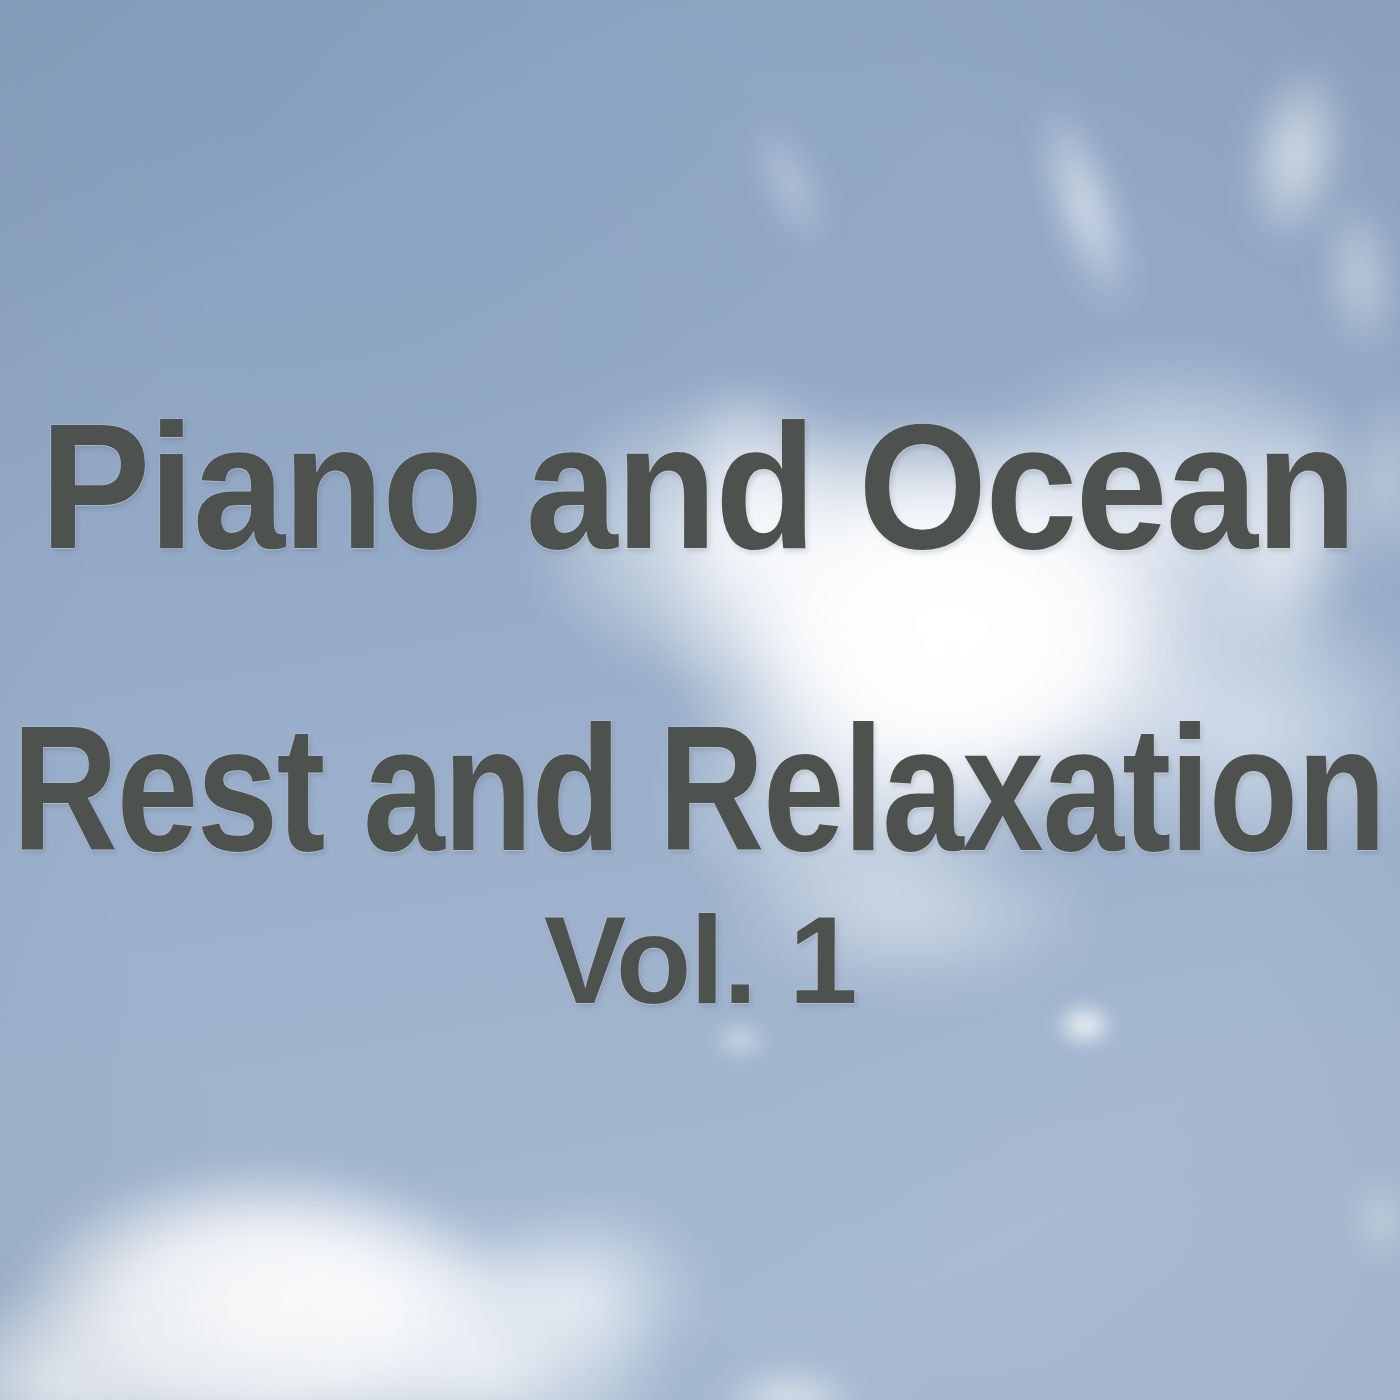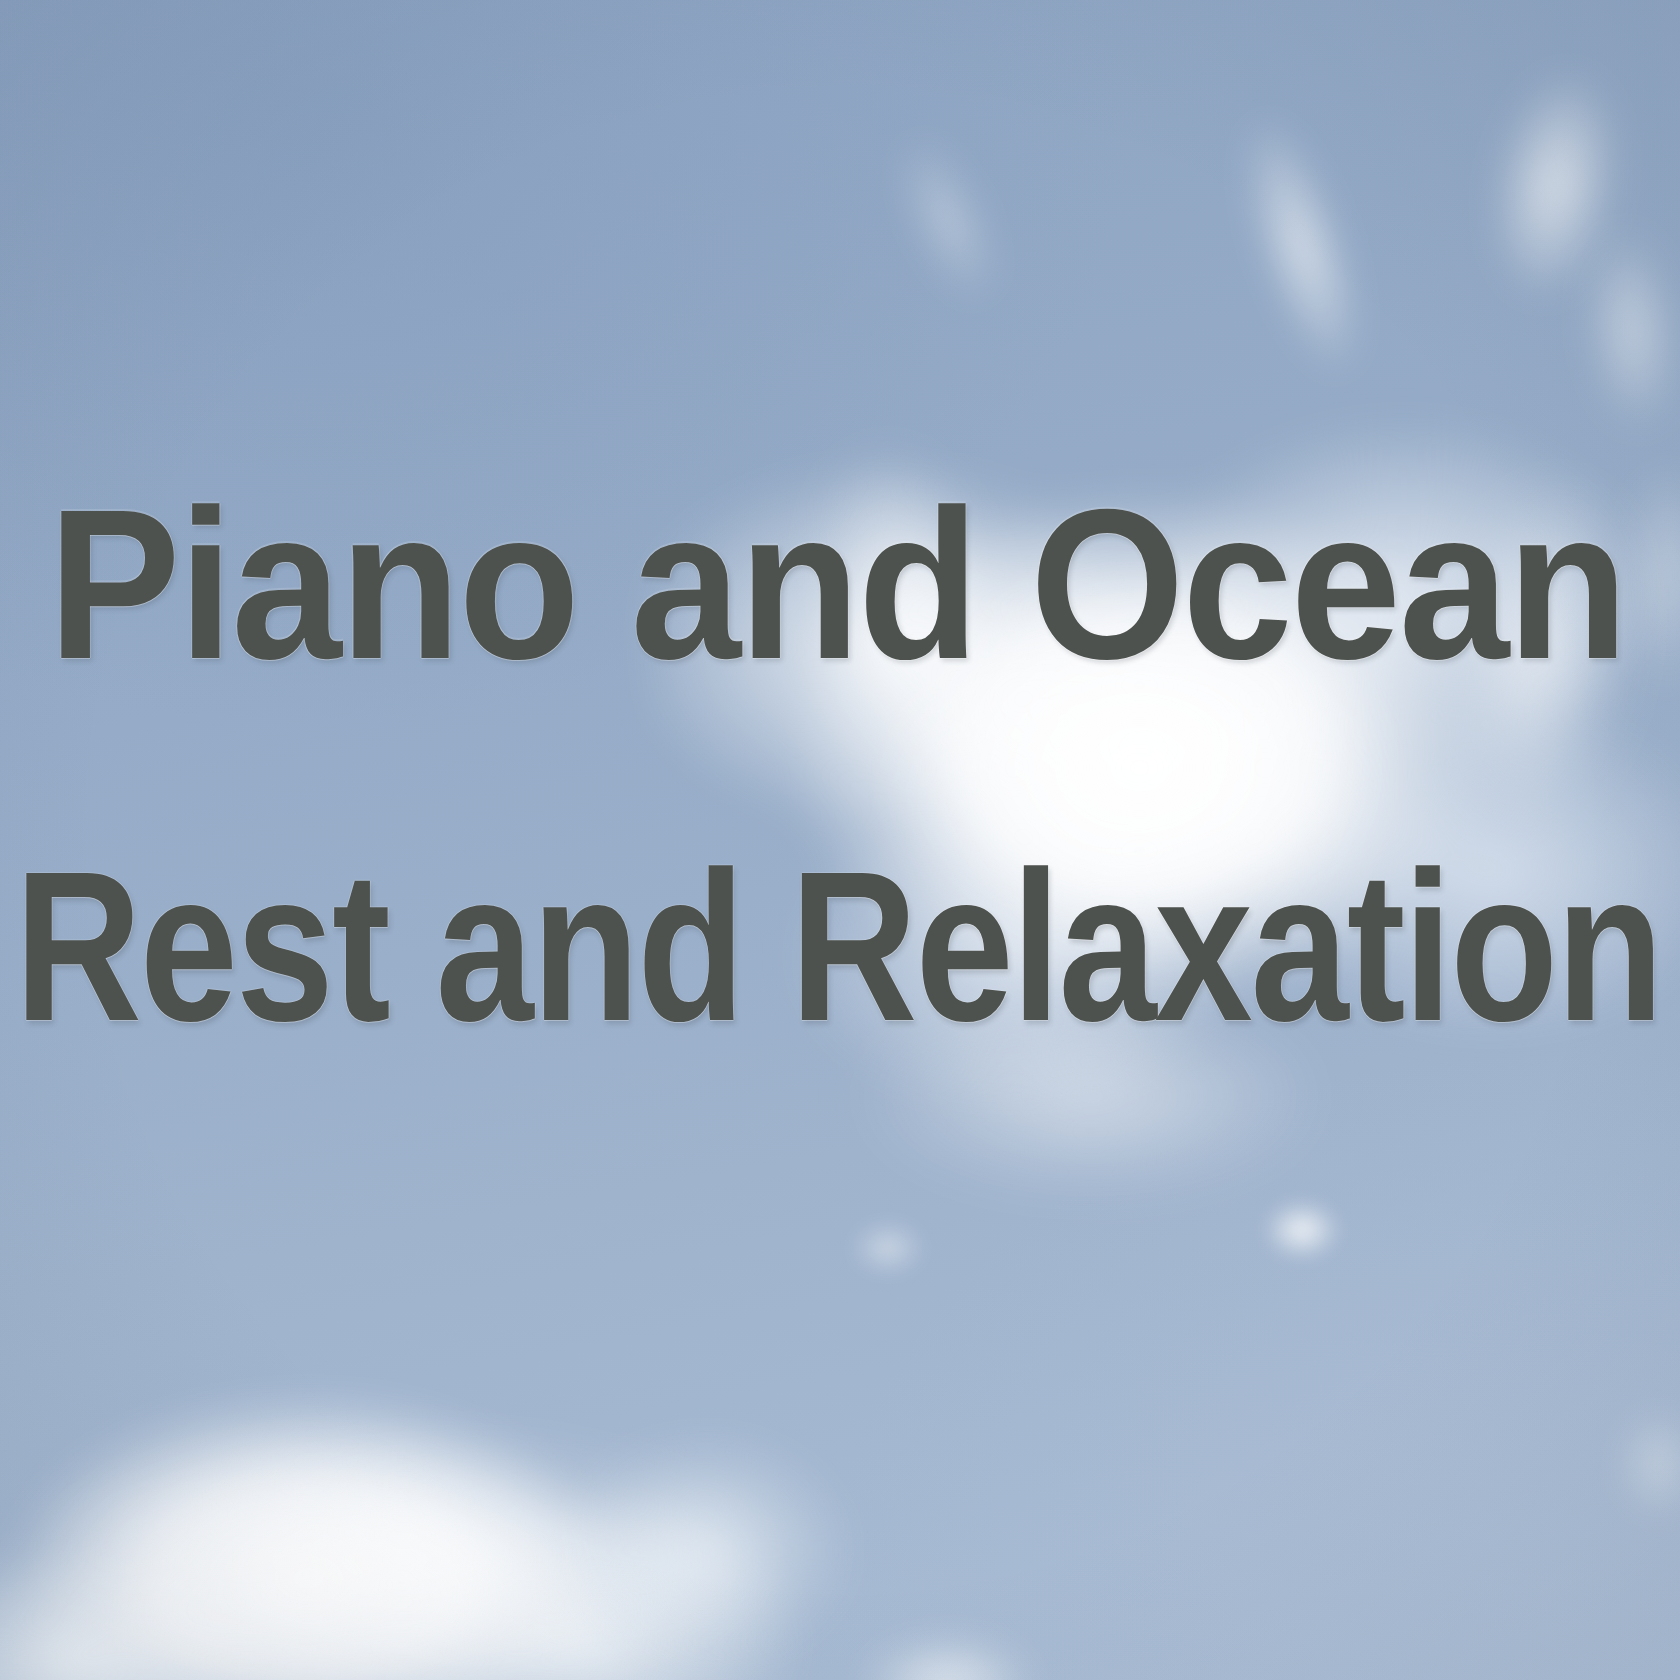--- a/index.html
+++ b/index.html
@@ -261,16 +261,17 @@
 
   <div class="vignette"></div>
 
   <div class="text-layer">
 
     <div class="tline" id="line-title-1" style="transform: scaleX(0.931303);">Piano and Ocean</div>
 
 
     <div class="tline" id="line-title-2" style="transform: scaleX(0.82661);">Rest and Relaxation</div>
 
+    <div class="tline" id="line-volume">Vol. 1</div>
 
   </div>
 
 </div>
 
 </body></html>

